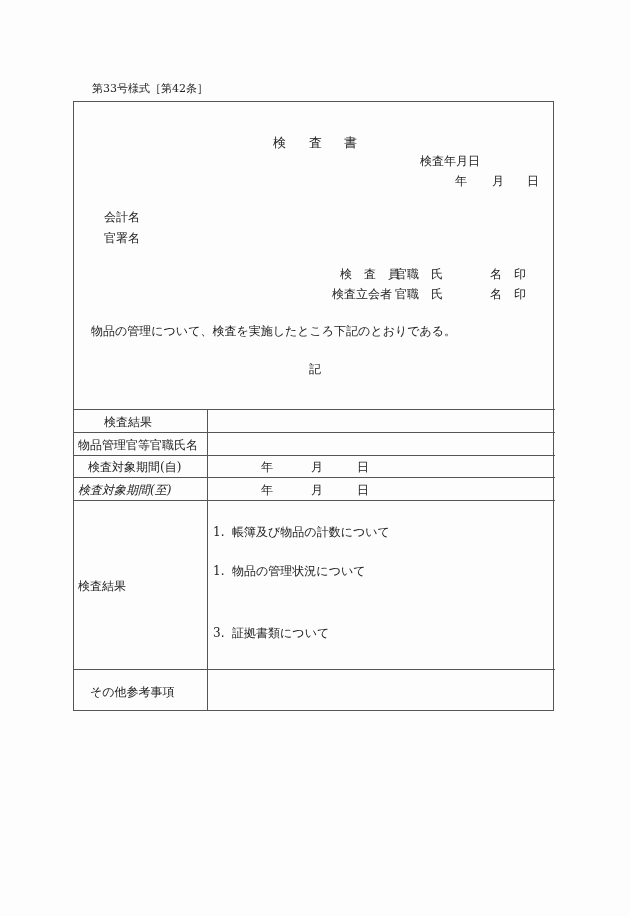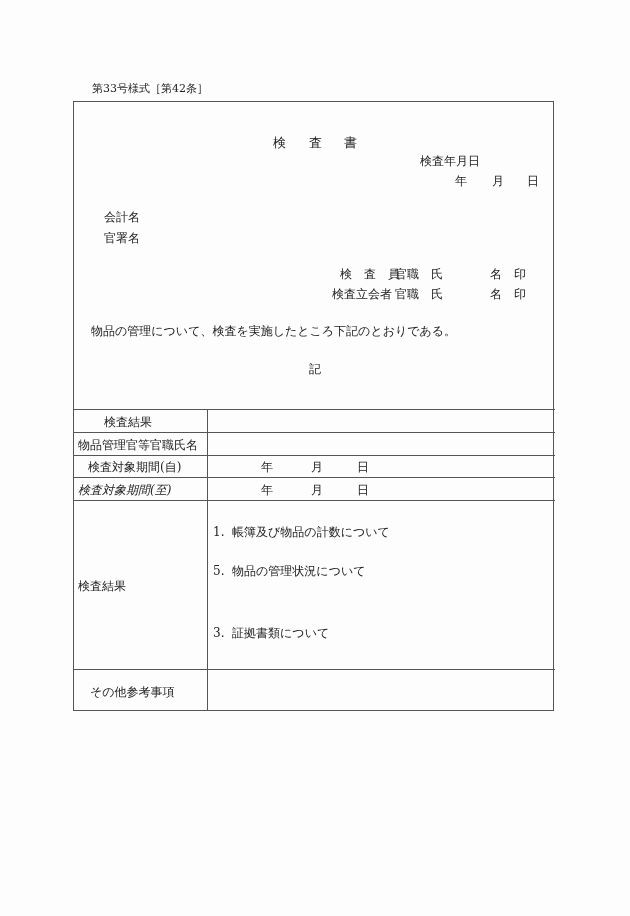--- a/index.html
+++ b/index.html
@@ -61,16 +61,16 @@
 <div class="abs" style="left:311px;top:459px;">月</div>
 <div class="abs" style="left:357px;top:459px;">日</div>
 
 <div class="abs" style="left:78px;top:482px;font-style:italic;">検査対象期間(至)</div>
 <div class="abs" style="left:261px;top:482px;">年</div>
 <div class="abs" style="left:311px;top:482px;">月</div>
 <div class="abs" style="left:357px;top:482px;">日</div>
 
 <div class="abs" style="left:78px;top:578px;">検査結果</div>
 <div class="abs" style="left:213px;top:502px;white-space:pre;margin-top:22px;">1.  帳簿及び物品の計数について</div>
-<div class="abs" style="left:213px;top:563px;white-space:pre;">5.  物品の管理状況について</div>
+<div class="abs" style="left:213px;top:563px;white-space:pre;">1.  物品の管理状況について</div>
 <div class="abs" style="left:213px;top:625px;white-space:pre;">3.  証拠書類について</div>
 
 <div class="abs" style="left:90px;top:684px;">その他参考事項</div>
 
 </body></html>

